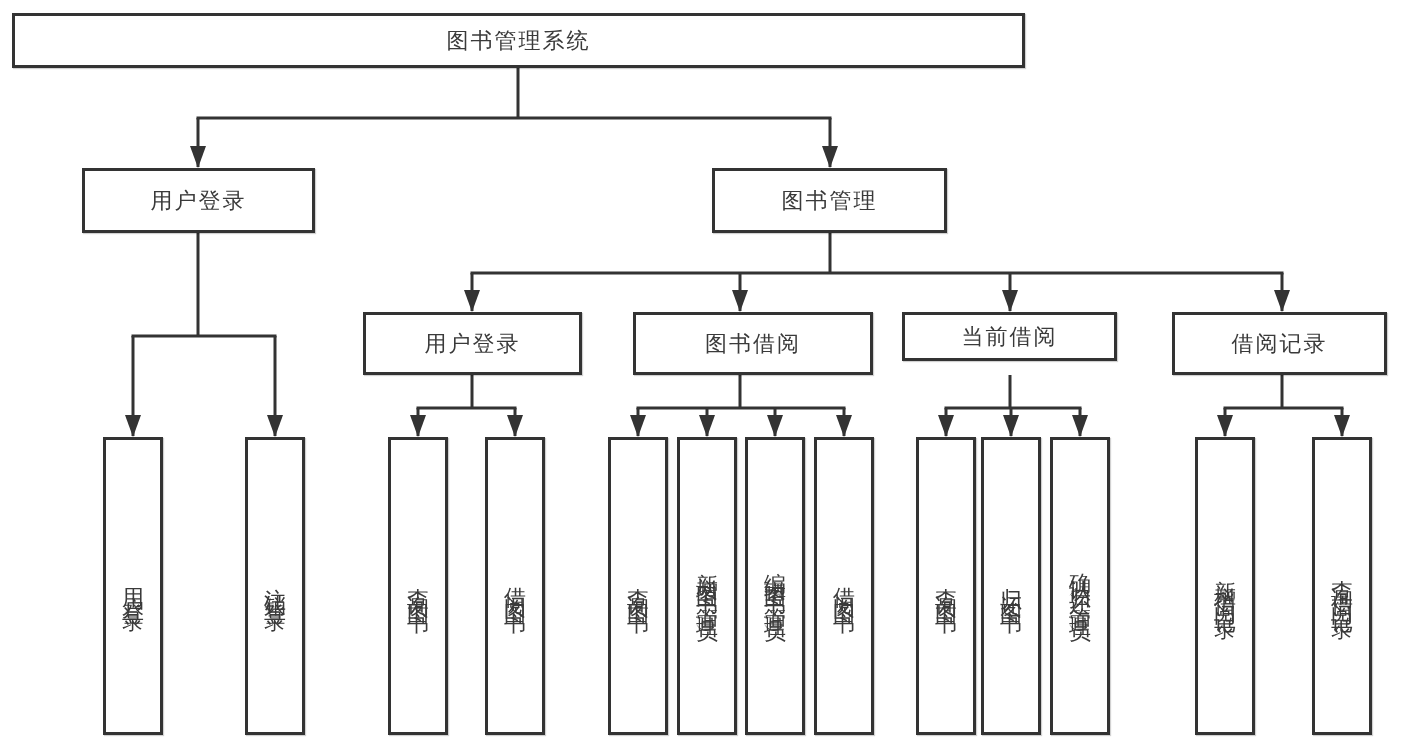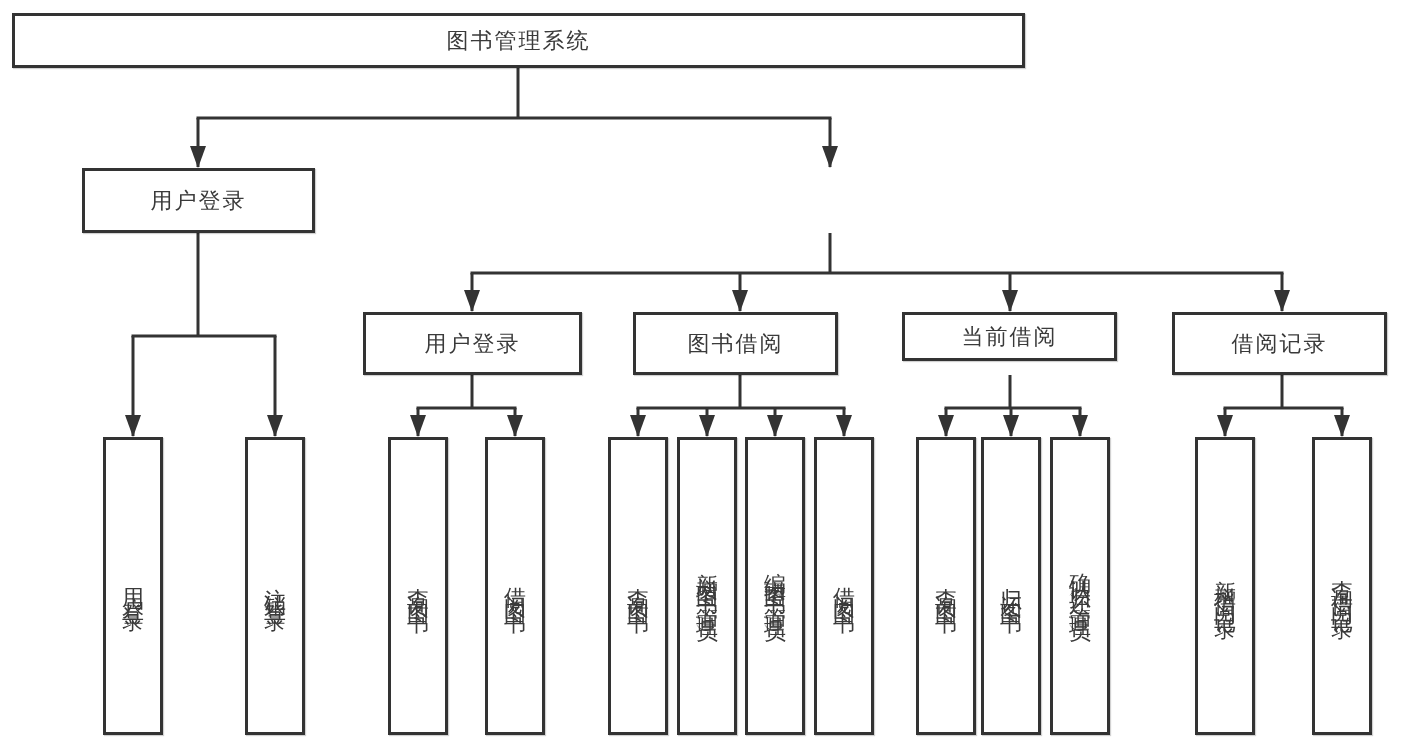--- a/index.html
+++ b/index.html
@@ -103,25 +103,28 @@
     </g>
   </svg>
 
   <div class="node" style="left:12px; top:13px; width:1013px; height:55px;">
     <span>图书管理系统</span>
   </div>
 
   <div class="node" style="left:82px; top:168px; width:233px; height:65px;">
     <span>用户登录</span>
   </div>
+  <div class="node" style="left:712px; top:168px; width:235px; height:65px;">
+    <span>图书管理</span>
+  </div>
 
   <div class="node" style="left:363px; top:312px; width:219px; height:63px;">
     <span>用户登录</span>
   </div>
-  <div class="node" style="left:633px; top:312px; width:205px; height:63px;">
+  <div class="node" style="left:633px; top:312px; width:240px; height:63px;">
     <span>图书借阅</span>
   </div>
   <div class="node" style="left:902px; top:312px; width:215px; height:49px;">
     <span>当前借阅</span>
   </div>
   <div class="node" style="left:1172px; top:312px; width:215px; height:63px;">
     <span>借阅记录</span>
   </div>
 
   <div class="node v" style="left:103px; top:437px; width:60px; height:298px;">

